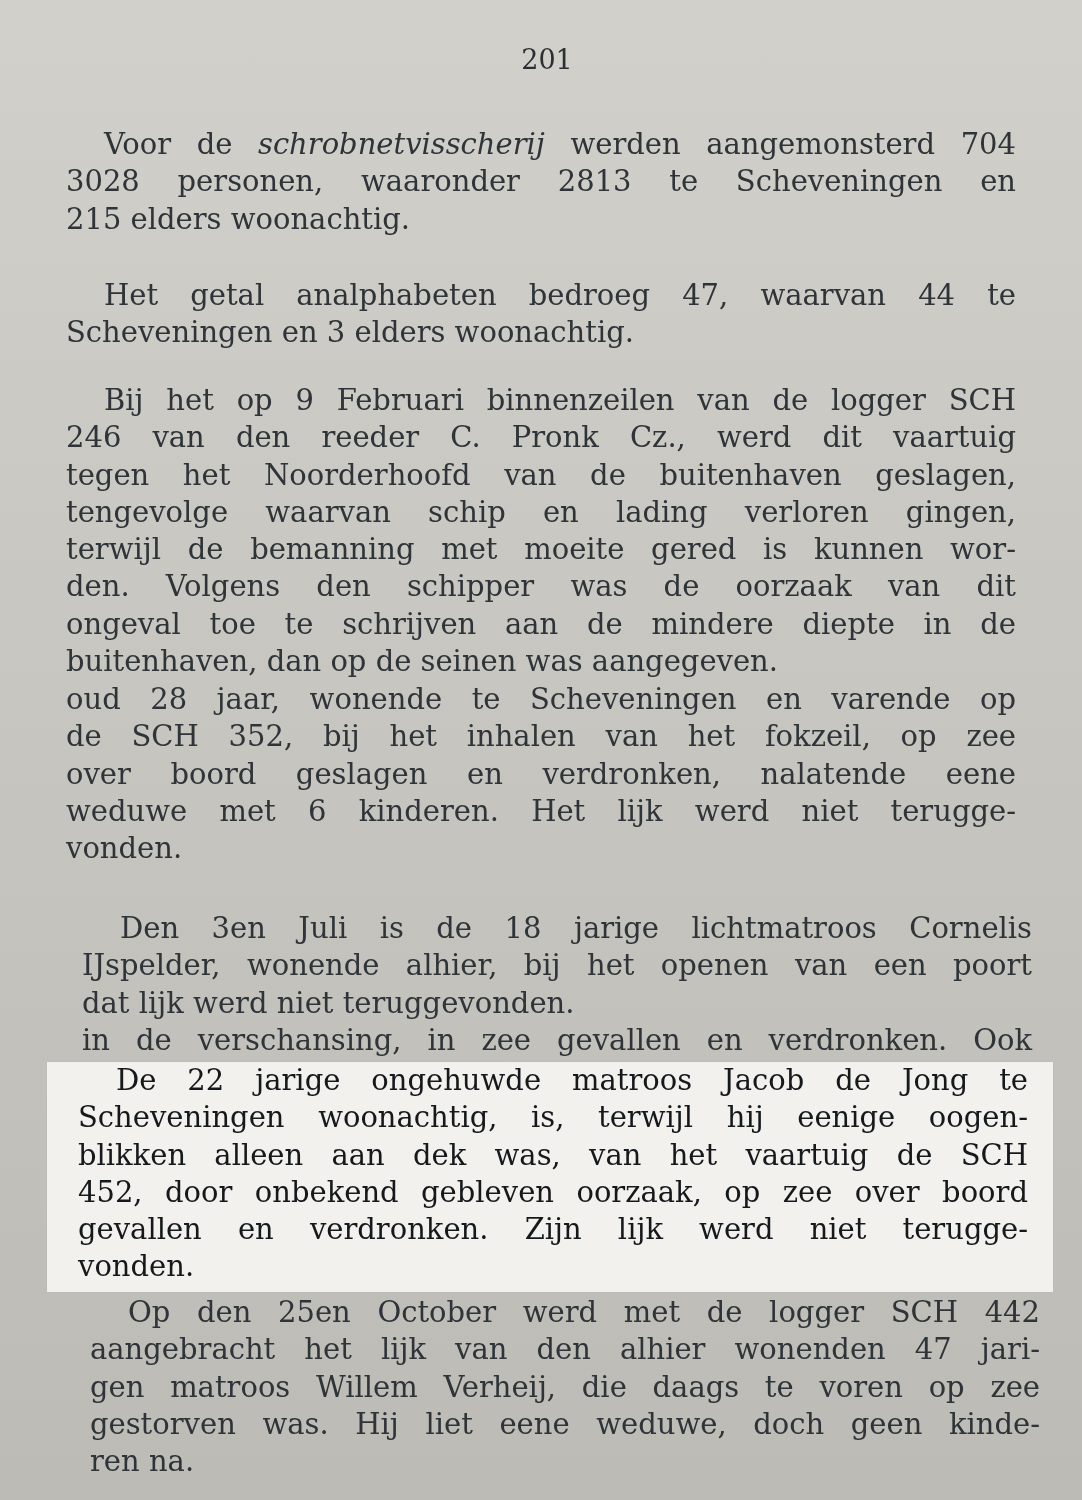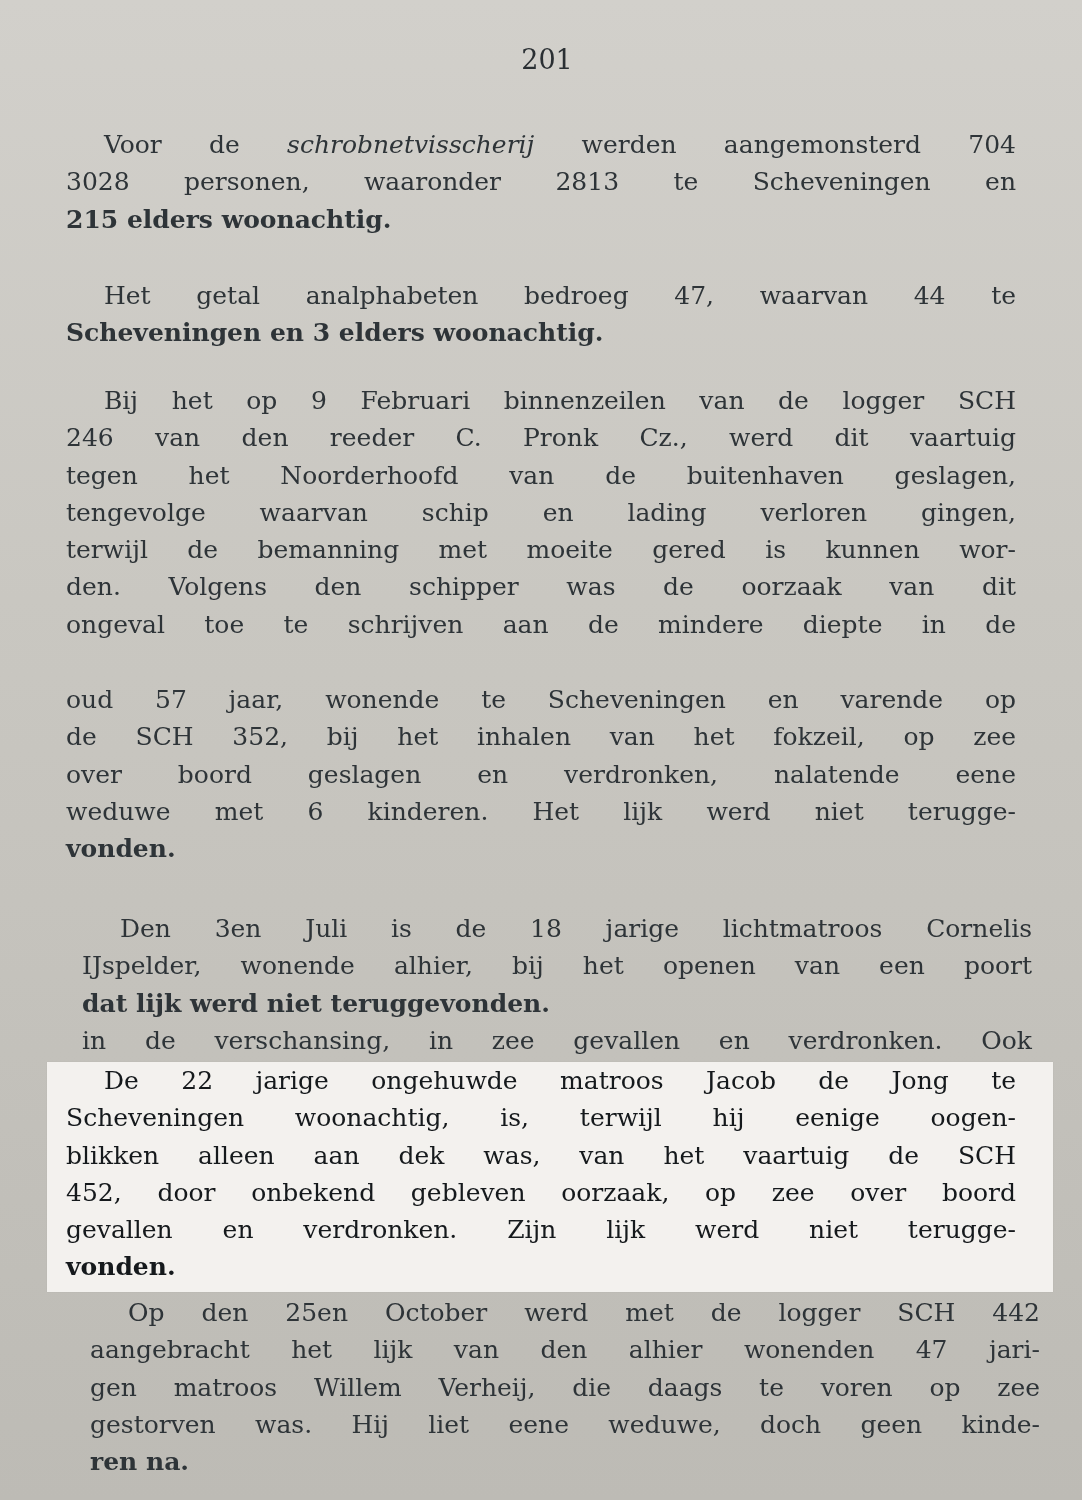--- a/index.html
+++ b/index.html
@@ -29,34 +29,33 @@
       width: 1082px;
       text-align: center;
       font-size: 27px;
       letter-spacing: 0px;
       color: #2a2f33;
     }
     .para {
       position: absolute;
       left: 60px;
       width: 950px;
-      font-size: 25px;
+      font-size: 29px;
       line-height: 37.3px;
       color: #2e3438;
     }
     .line {
       display: block;
       white-space: nowrap;
       text-align: justify;
       text-align-last: justify;
       height: 37.3px;
     }
     .line.last {
       text-align-last: left;
-      font-weight: bold;
     }
     .indent {
       padding-left: 38px;
     }
     .italic {
       font-style: italic;
     }
     .highlight-box {
       position: absolute;
       left: 41px;
@@ -86,39 +85,40 @@
   </div>
 
   <div class="para" style="top:382px;">
     <span class="line indent">Bij het op 9 Februari binnenzeilen van de logger SCH</span>
     <span class="line">246 van den reeder C. Pronk Cz., werd dit vaartuig</span>
     <span class="line">tegen het Noorderhoofd van de buitenhaven geslagen,</span>
     <span class="line">tengevolge waarvan schip en lading verloren gingen,</span>
     <span class="line">terwijl de bemanning met moeite gered is kunnen wor-</span>
     <span class="line">den. Volgens den schipper was de oorzaak van dit</span>
     <span class="line">ongeval toe te schrijven aan de mindere diepte in de</span>
+    <span class="line last">buitenhaven, dan op de seinen was aangegeven.</span>
   </div>
 
   <div class="para" style="top:681px;">
-    <span class="line">oud 57 jaar, wonende te Scheveningen en varende op</span>
+    <span class="line">oud 28 jaar, wonende te Scheveningen en varende op</span>
     <span class="line">de SCH 352, bij het inhalen van het fokzeil, op zee</span>
     <span class="line">over boord geslagen en verdronken, nalatende eene</span>
     <span class="line">weduwe met 6 kinderen. Het lijk werd niet terugge-</span>
     <span class="line last">vonden.</span>
   </div>
 
   <div class="para" style="top:910px;margin-left:16px;">
     <span class="line indent">Den 3en Juli is de 18 jarige lichtmatroos Cornelis</span>
     <span class="line">IJspelder, wonende alhier, bij het openen van een poort</span>
     <span class="line last">dat lijk werd niet teruggevonden.</span>
     <span class="line">in de verschansing, in zee gevallen en verdronken. Ook</span>
   </div>
 
   <div class="highlight-box"></div>
-  <div class="highlight-box-text para" style="top:1062px; color:#15191c;">
+  <div class="highlight-box-text para" style="top:1062px; color:#15191c;margin-left:12px;">
     <span class="line indent">De 22 jarige ongehuwde matroos Jacob de Jong te</span>
     <span class="line">Scheveningen woonachtig, is, terwijl hij eenige oogen-</span>
     <span class="line">blikken alleen aan dek was, van het vaartuig de SCH</span>
     <span class="line">452, door onbekend gebleven oorzaak, op zee over boord</span>
     <span class="line">gevallen en verdronken. Zijn lijk werd niet terugge-</span>
     <span class="line last">vonden.</span>
   </div>
 
   <div class="para" style="top:1294px;margin-left:24px;">
     <span class="line indent">Op den 25en October werd met de logger SCH 442</span>

